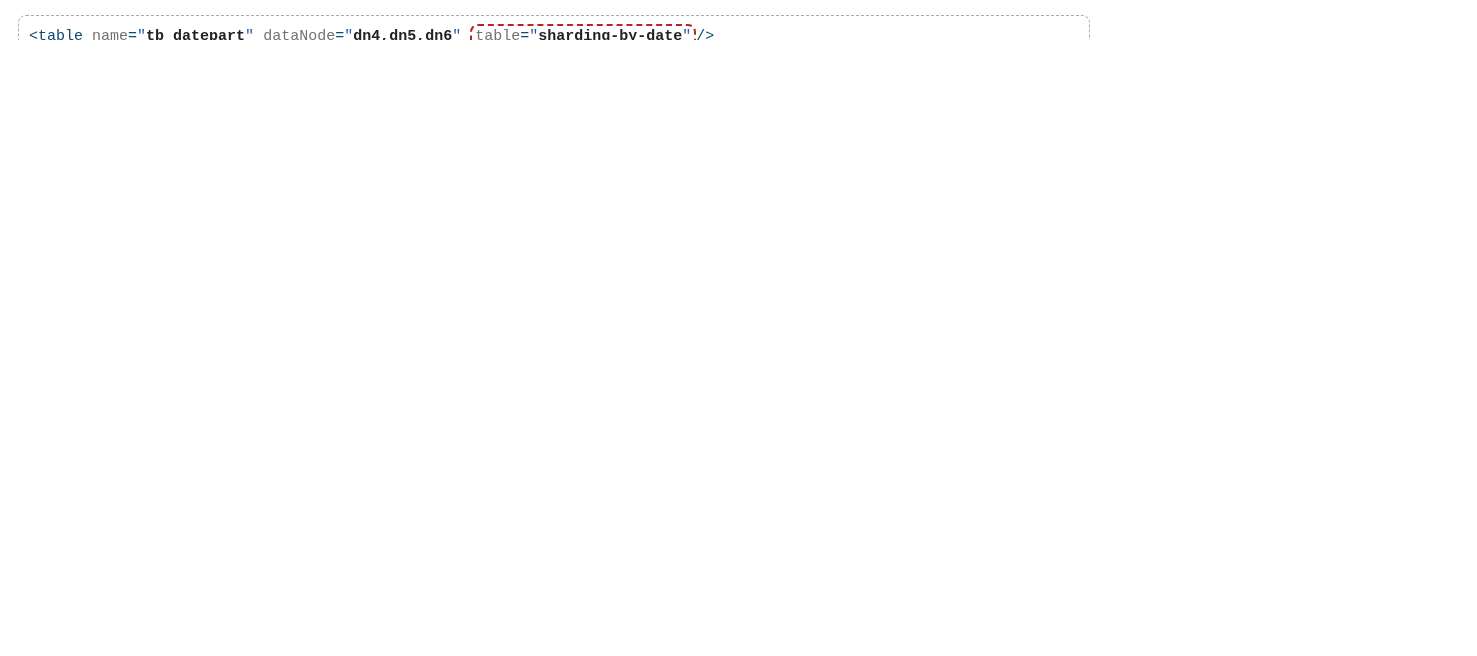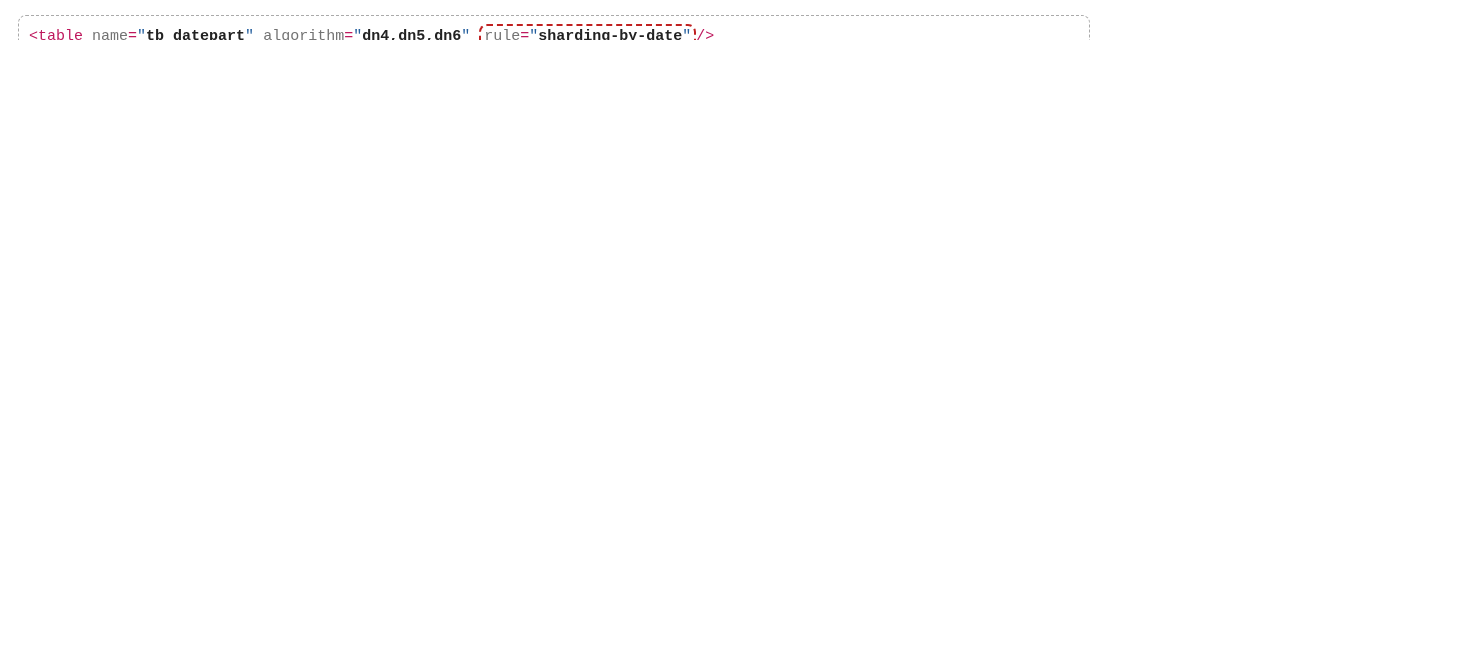--- a/index.html
+++ b/index.html
@@ -25,21 +25,21 @@
     color: #0a7a4b;
     font-family: Arial, sans-serif;
     font-size: 16px;
     font-weight: 500;
   }
   .box-schema { position: absolute; left: 18px; top: 15px; height: 130px; }
   .box-rule   { position: absolute; left: 18px; top: 260px; height: 290px; }
   .label-schema { left: 1115px; top: 60px; }
   .label-rule   { left: 1115px; top: 395px; }
 
-  .t-tag   { color: #be185d; }
+  .t-tag   { color: #0c4a6e; }
   .t-attr  { color: #737373; }
   .t-str   { color: #245f9e; }
   .t-bold  { color: #222; font-weight: bold; margin-top: 16px; }
   .t-text  { color: #000; font-weight: bold; }
   .guide   { color: #ccc; }
 
   .dashed-red {
     border: 2px dashed #c02020;
     border-radius: 8px;
     padding: 0 3px;
@@ -67,22 +67,22 @@
     pointer-events: none;
   }
 </style>
 </head>
 <body>
 
 <div class="code-box box-schema">
   <div>
     <span class="t-tag">&lt;table</span>
     <span class="t-attr"> name</span><span class="t-tag">=</span><span class="t-str">"</span><span class="t-bold">tb_datepart</span><span class="t-str">"</span>
-    <span class="t-attr"> algorithm</span><span class="t-tag">=</span><span class="t-str">"</span><span class="t-bold">dn4,dn5,dn6</span><span class="t-str">"</span>
-    <span class="dashed-red"><span class="t-attr">rule</span><span class="t-tag">=</span><span class="t-str">"</span><span class="t-bold">sharding-by-date</span><span class="t-str">"</span></span><span class="t-tag">/&gt;</span>
+    <span class="t-attr"> dataNode</span><span class="t-tag">=</span><span class="t-str">"</span><span class="t-bold">dn4,dn5,dn6</span><span class="t-str">"</span>
+    <span class="dashed-red"><span class="t-attr">table</span><span class="t-tag">=</span><span class="t-str">"</span><span class="t-bold">sharding-by-date</span><span class="t-str">"</span></span><span class="t-tag">/&gt;</span>
   </div>
   <div>&nbsp;</div>
   <div>
     <span class="t-tag">&lt;dataNode</span><span class="t-attr"> name</span><span class="t-tag">=</span><span class="t-str">"</span><span class="t-bold">dn4</span><span class="t-str">"</span><span class="t-attr"> dataHost</span><span class="t-tag">=</span><span class="t-str">"</span><span class="t-bold">dhost1</span><span class="t-str">"</span><span class="t-attr"> database</span><span class="t-tag">=</span><span class="t-str">"</span><span class="t-bold">itcast</span><span class="t-str">"</span><span class="t-tag"> /&gt;</span>
   </div>
   <div>
     <span class="t-tag">&lt;dataNode</span><span class="t-attr"> name</span><span class="t-tag">=</span><span class="t-str">"</span><span class="t-bold">dn5</span><span class="t-str">"</span><span class="t-attr"> dataHost</span><span class="t-tag">=</span><span class="t-str">"</span><span class="t-bold">dhost2</span><span class="t-str">"</span><span class="t-attr"> database</span><span class="t-tag">=</span><span class="t-str">"</span><span class="t-bold">itcast</span><span class="t-str">"</span><span class="t-tag"> /&gt;</span>
   </div>
   <div>
     <span class="t-tag">&lt;dataNode</span><span class="t-attr"> name</span><span class="t-tag">=</span><span class="t-str">"</span><span class="t-bold">dn6</span><span class="t-str">"</span><span class="t-attr"> dataHost</span><span class="t-tag">=</span><span class="t-str">"</span><span class="t-bold">dhost3</span><span class="t-str">"</span><span class="t-attr"> database</span><span class="t-tag">=</span><span class="t-str">"</span><span class="t-bold">itcast</span><span class="t-str">"</span><span class="t-tag"> /&gt;</span>

